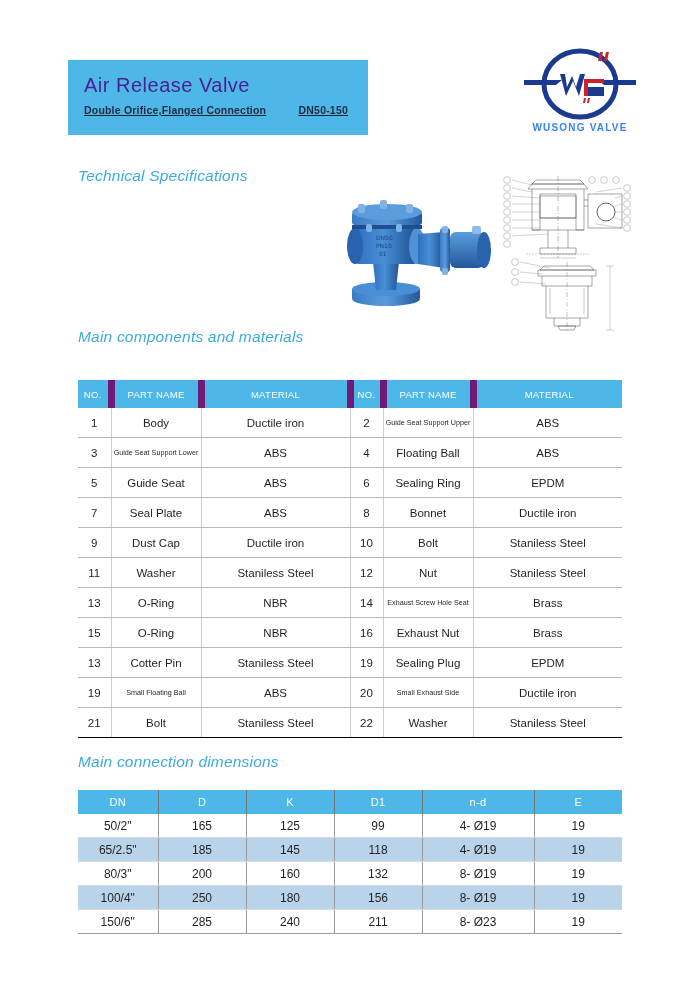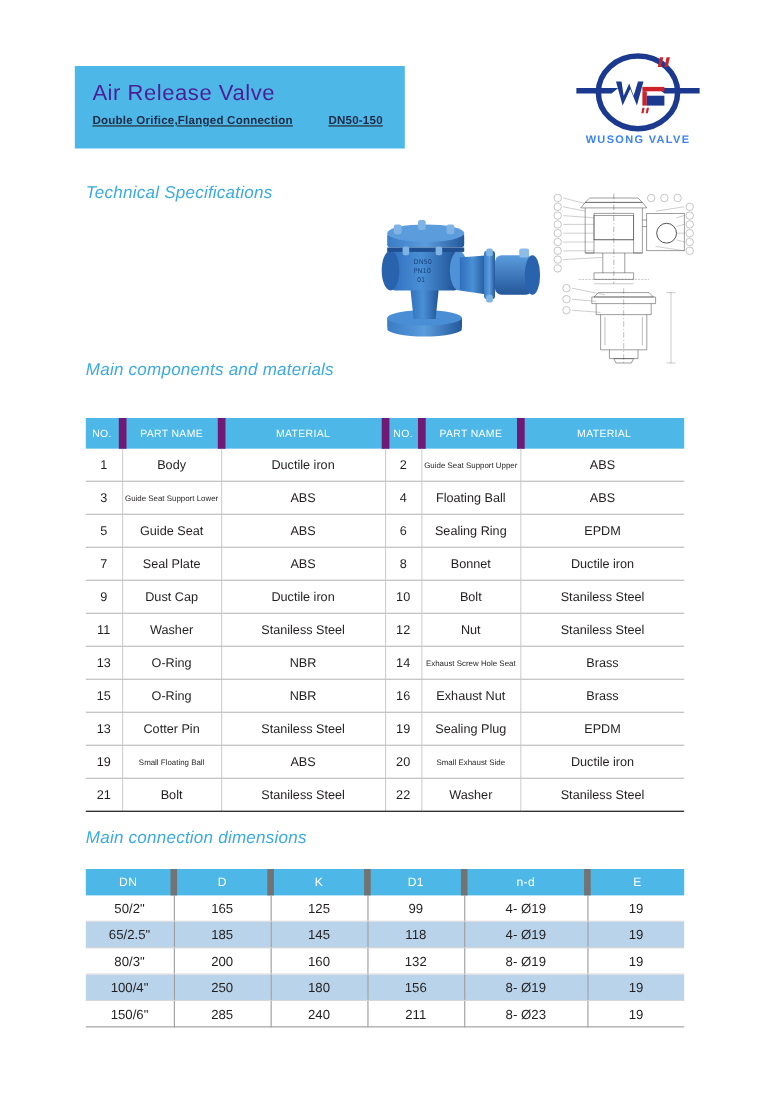--- a/index.html
+++ b/index.html
@@ -76,21 +76,21 @@
   }
   .comp-tbl td.small{font-size:7.2px;letter-spacing:0;}
   .comp-tbl tr td:last-child{border-right:none;}
   .comp-tbl tr:last-child td{border-bottom:1px solid #000000;}
 
   .dim-tbl{
     position:absolute;left:78px;top:790px;width:544px;table-layout:fixed;
   }
   .dim-tbl th{
     background:#4db8e8;color:#ffffff;font-weight:400;font-size:11px;
-    height:22px;border-right:6px solid #737373;letter-spacing:.3px;
+    height:22px;border-right:1px solid #737373;letter-spacing:.3px;
   }
   .dim-tbl th:last-child{border-right:none;}
   .dim-tbl td{
     height:21px;font-size:12px;text-align:center;color:#231f20;
     border-right:1px solid #9b9b9b;border-bottom:1px solid #d8d8d8;
   }
   .dim-tbl td:last-child{border-right:none;}
   .dim-tbl tr.alt td{background:#b9d4ea;}
   .dim-tbl tr:last-child td{border-bottom:1px solid #9b9b9b;}
 </style>

